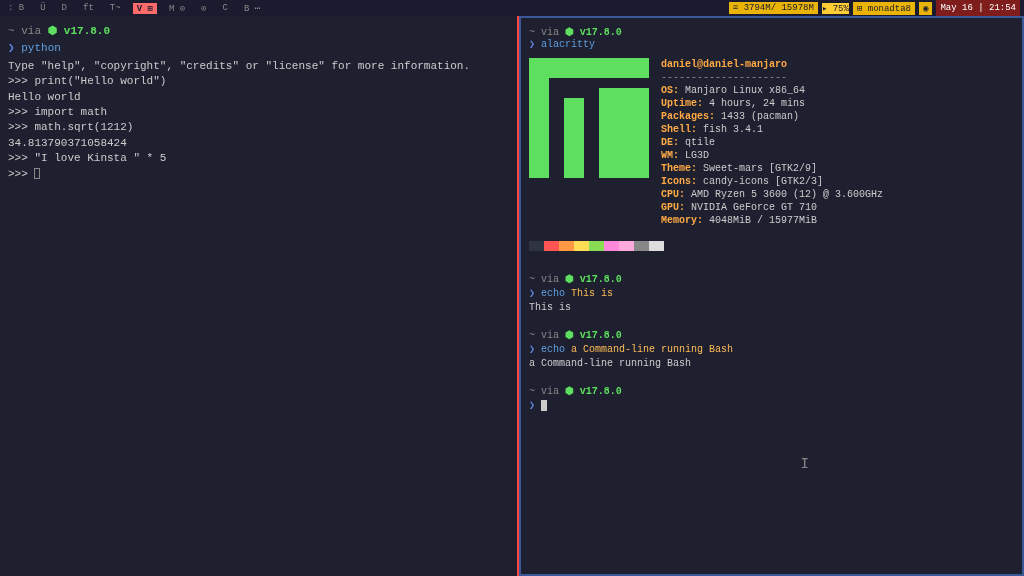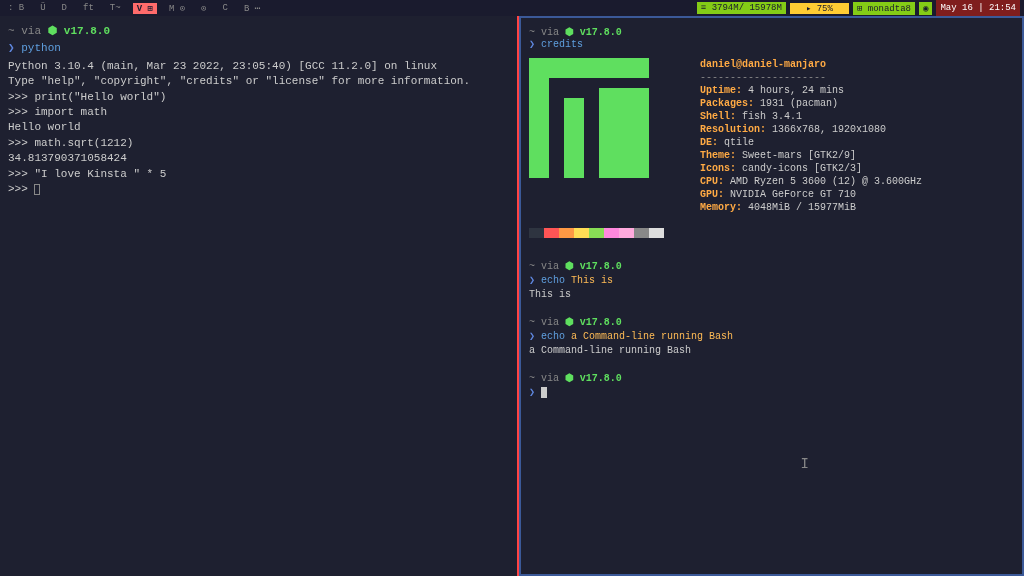--- a/index.html
+++ b/index.html
@@ -42,28 +42,28 @@
       gap: 2px;
       padding: 0 4px;
     }
     .workspace-tag {
       background: #ff6b6b;
       color: #1a1b2e;
       padding: 0 4px;
       font-weight: bold;
     }
     .orange-box {
-      background: #84cc16;
+      background: #eab308;
       color: #1a1b2e;
       padding: 1px 4px;
     }
     .yellow-box {
       background: #ffcc33;
       color: #1a1b2e;
-      padding: 0 16px;
+      padding: 0 0;
     }
     .blue-box {
       background: #7f1d1d;
       color: #fff;
       padding: 12px 4px;
     }
     .main {
       display: flex;
       height: calc(576px - 16px);
     }
@@ -161,21 +161,20 @@
     .bar3b {
       left: 35px;
       top: 0;
       width: 85px;
       height: 20px;
     }
     .neofetch-info {
       flex: 1;
       font-size: 10px;
       line-height: 1.3;
-      margin-left: 39px;
     }
     .nf-title {
       color: #ffaa44;
       font-weight: bold;
     }
     .nf-sep {
       color: #888;
     }
     .nf-key {
       color: #ffaa44;
@@ -234,61 +233,61 @@
 <div class="main">
   <div class="left-pane">
     <div class="prompt-line">
       <span class="via">~ via</span>
       <span class="bold-green">⬢ v17.8.0</span>
     </div>
     <div class="prompt-line">
       <span class="prompt-arrow">❯</span>
       <span class="command">python</span>
     </div>
-    <div class="terminal-text">Python 3.10.4 (main, Mar 23 2022, 23:05:40) [GCC 11.2.0] on linux</div>
     <div class="terminal-text">Type "help", "copyright", "credits" or "license" for more information.</div>
     <div class="terminal-text">&gt;&gt;&gt; print("Hello world")</div>
+    <div class="terminal-text">Hello world</div>
     <div class="terminal-text">&gt;&gt;&gt; import math</div>
-    <div class="terminal-text">Hello world</div>
     <div class="terminal-text">&gt;&gt;&gt; math.sqrt(1212)</div>
     <div class="terminal-text">34.813790371058424</div>
     <div class="terminal-text">&gt;&gt;&gt; "I love Kinsta " * 5</div>
     <div class="terminal-text"><span>&gt;&gt;&gt; </span><span class="cursor-border"></span></div>
   </div>
 
   <div class="right-pane">
     <div style="padding:8px 8px 0 8px;font-size:10px;">
       <div>
         <span class="via">~ via</span>
         <span class="bold-green">⬢ v17.8.0</span>
       </div>
       <div>
         <span class="prompt-arrow">❯</span>
-        <span class="command">credits</span>
+        <span class="command">alacritty</span>
       </div>
     </div>
     <div class="neofetch-section">
       <div class="neofetch-logo">
         <div class="logo-bg bar1"></div>
         <div class="logo-bg bar2"></div>
         <div class="logo-bg bar3"></div>
         <div class="logo-bg bar4"></div>
         <div class="logo-bg bar3b"></div>
         <div style="position:absolute;left:20px;top:20px;width:100px;height:10px;background:#1e2030"></div>
         <div style="position:absolute;left:55px;top:20px;width:15px;height:100px;background:#1e2030"></div>
         <div style="position:absolute;left:20px;top:20px;width:15px;height:100px;background:#1e2030"></div>
       </div>
       <div class="neofetch-info">
         <div class="nf-title">daniel@daniel-manjaro</div>
         <div class="nf-sep">---------------------</div>
+        <div><span class="nf-key">OS:</span> <span class="nf-val">Manjaro Linux x86_64</span></div>
         <div><span class="nf-key">Uptime:</span> <span class="nf-val">4 hours, 24 mins</span></div>
-        <div><span class="nf-key">Packages:</span> <span class="nf-val">1931 (pacman)</span></div>
+        <div><span class="nf-key">Packages:</span> <span class="nf-val">1433 (pacman)</span></div>
         <div><span class="nf-key">Shell:</span> <span class="nf-val">fish 3.4.1</span></div>
-        <div><span class="nf-key">Resolution:</span> <span class="nf-val">1366x768, 1920x1080</span></div>
         <div><span class="nf-key">DE:</span> <span class="nf-val">qtile</span></div>
+        <div><span class="nf-key">WM:</span> <span class="nf-val">LG3D</span></div>
         <div><span class="nf-key">Theme:</span> <span class="nf-val">Sweet-mars [GTK2/9]</span></div>
         <div><span class="nf-key">Icons:</span> <span class="nf-val">candy-icons [GTK2/3]</span></div>
         <div><span class="nf-key">CPU:</span> <span class="nf-val">AMD Ryzen 5 3600 (12) @ 3.600GHz</span></div>
         <div><span class="nf-key">GPU:</span> <span class="nf-val">NVIDIA GeForce GT 710</span></div>
         <div><span class="nf-key">Memory:</span> <span class="nf-val">4048MiB / 15977MiB</span></div>
       </div>
     </div>
     <div class="color-strip">
       <div class="color-block" style="background:#2e3440"></div>
       <div class="color-block" style="background:#ff5555"></div>

